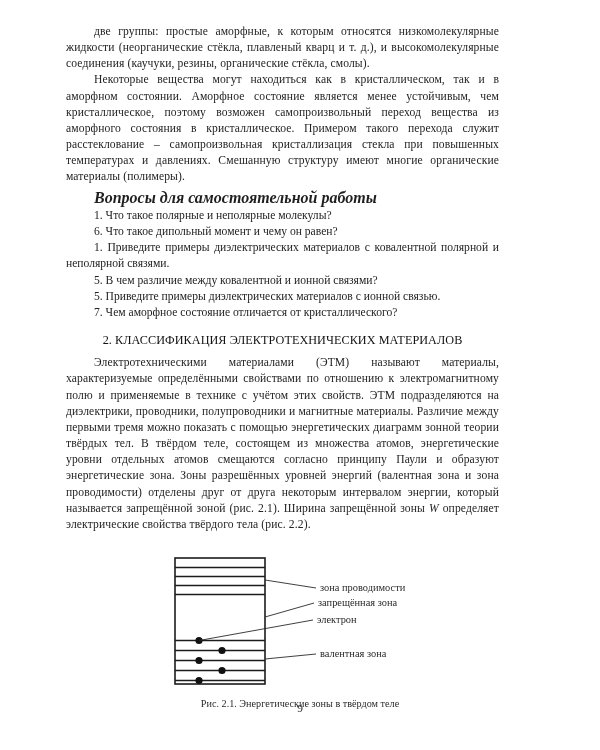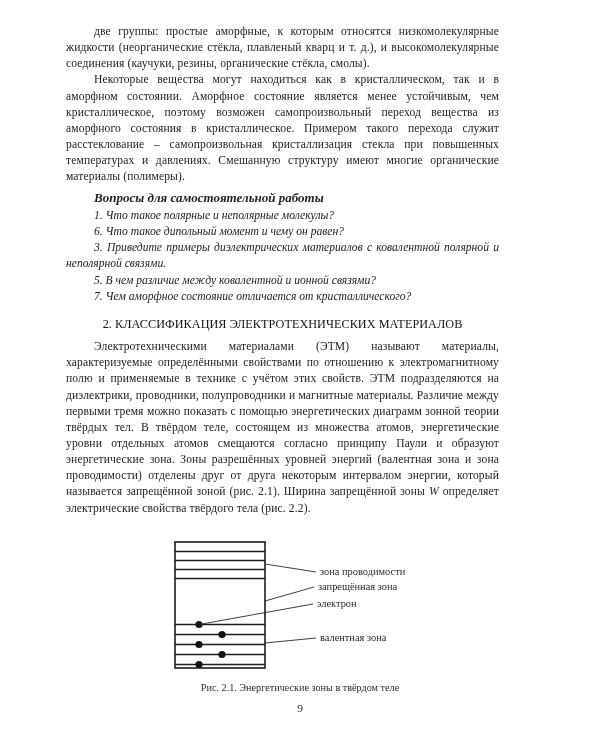--- a/index.html
+++ b/index.html
@@ -29,40 +29,39 @@
     line-height: 16.15px;
     text-align: justify;
     text-indent: 28px;
     color: #232323;
     letter-spacing: 0.01em;
     -webkit-font-smoothing: antialiased;
   }
 
   .qheading {
     margin: 4px 0 2px 0;
-    font-size: 13px;
+    font-size: 16px;
     line-height: 16.3px;
     font-weight: bold;
     font-style: italic;
     text-indent: 28px;
     color: #1f1f1f;
   }
   .qlist {
     margin: 0;
     padding: 0;
     list-style: none;
   }
   .qlist li {
     font-size: 11.6px;
     line-height: 16.2px;
     text-align: justify;
     text-indent: 28px;
     color: #232323;
     margin: 0;
-    font-style: italic;
   }
   .section-title {
     margin: 11px 0 6px 0;
     font-size: 12.2px;
     line-height: 17px;
     font-weight: normal;
     text-align: center;
     text-indent: 0;
     letter-spacing: 0.005em;
     color: #121212;
@@ -108,22 +107,23 @@
 
   <p class="para">две группы: простые аморфные, к которым относятся низкомолекулярные жидкости (неорганические стёкла, плавленый кварц и т. д.), и высокомолекулярные соединения (каучуки, резины, органические стёкла, смолы).</p>
 
   <p class="para">Некоторые вещества могут находиться как в кристаллическом, так и в аморфном состоянии. Аморфное состояние является менее устойчивым, чем кристаллическое, поэтому возможен самопроизвольный переход вещества из аморфного состояния в кристаллическое. Примером такого перехода служит расстеклование – самопроизвольная кристаллизация стекла при повышенных температурах и давлениях. Смешанную структуру имеют многие органические материалы (полимеры).</p>
 
   <p class="qheading">Вопросы для самостоятельной работы</p>
 
   <ul class="qlist">
     <li>1. Что такое полярные и неполярные молекулы?</li>
     <li>6. Что такое дипольный момент и чему он равен?</li>
-    <li>3. Приведите примеры диэлектрических материалов с ковалентной полярной и неполярной связями.</li>
+    <li>1. Приведите примеры диэлектрических материалов с ковалентной полярной и неполярной связями.</li>
     <li>5. В чем различие между ковалентной и ионной связями?</li>
+    <li>5. Приведите примеры диэлектрических материалов с ионной связью.</li>
     <li>7. Чем аморфное состояние отличается от кристаллического?</li>
   </ul>
 
   <h2 class="section-title">2. КЛАССИФИКАЦИЯ ЭЛЕКТРОТЕХНИЧЕСКИХ МАТЕРИАЛОВ</h2>
 
   <p class="para"><span>Электротехническими материалами (ЭТМ) называют материалы, характеризуемые определёнными свойствами по отношению к электромагнитному полю и применяемые в технике с учётом этих свойств. ЭТМ подразделяются на диэлектрики, проводники, полупроводники и магнитные материалы. Различие между первыми тремя можно показать с помощью энергетических диаграмм зонной теории твёрдых тел. В твёрдом теле, состоящем из множества атомов, энергетические уровни отдельных атомов смещаются согласно принципу Паули и образуют энергетические зона. Зоны разрешённых уровней энергий (валентная зона и зона проводимости) отделены друг от друга некоторым интервалом энергии, который называется запрещённой зоной (рис. 2.1). Ширина запрещённой зоны </span><span class="it">W</span><span> определяет электрические свойства твёрдого тела (рис. 2.2).</span></p>
 
   <div class="figure-wrap">
     <svg class="figure-svg" viewBox="0 0 600 170">
       <g stroke="#1c1c1c" fill="none" stroke-width="1.6">

